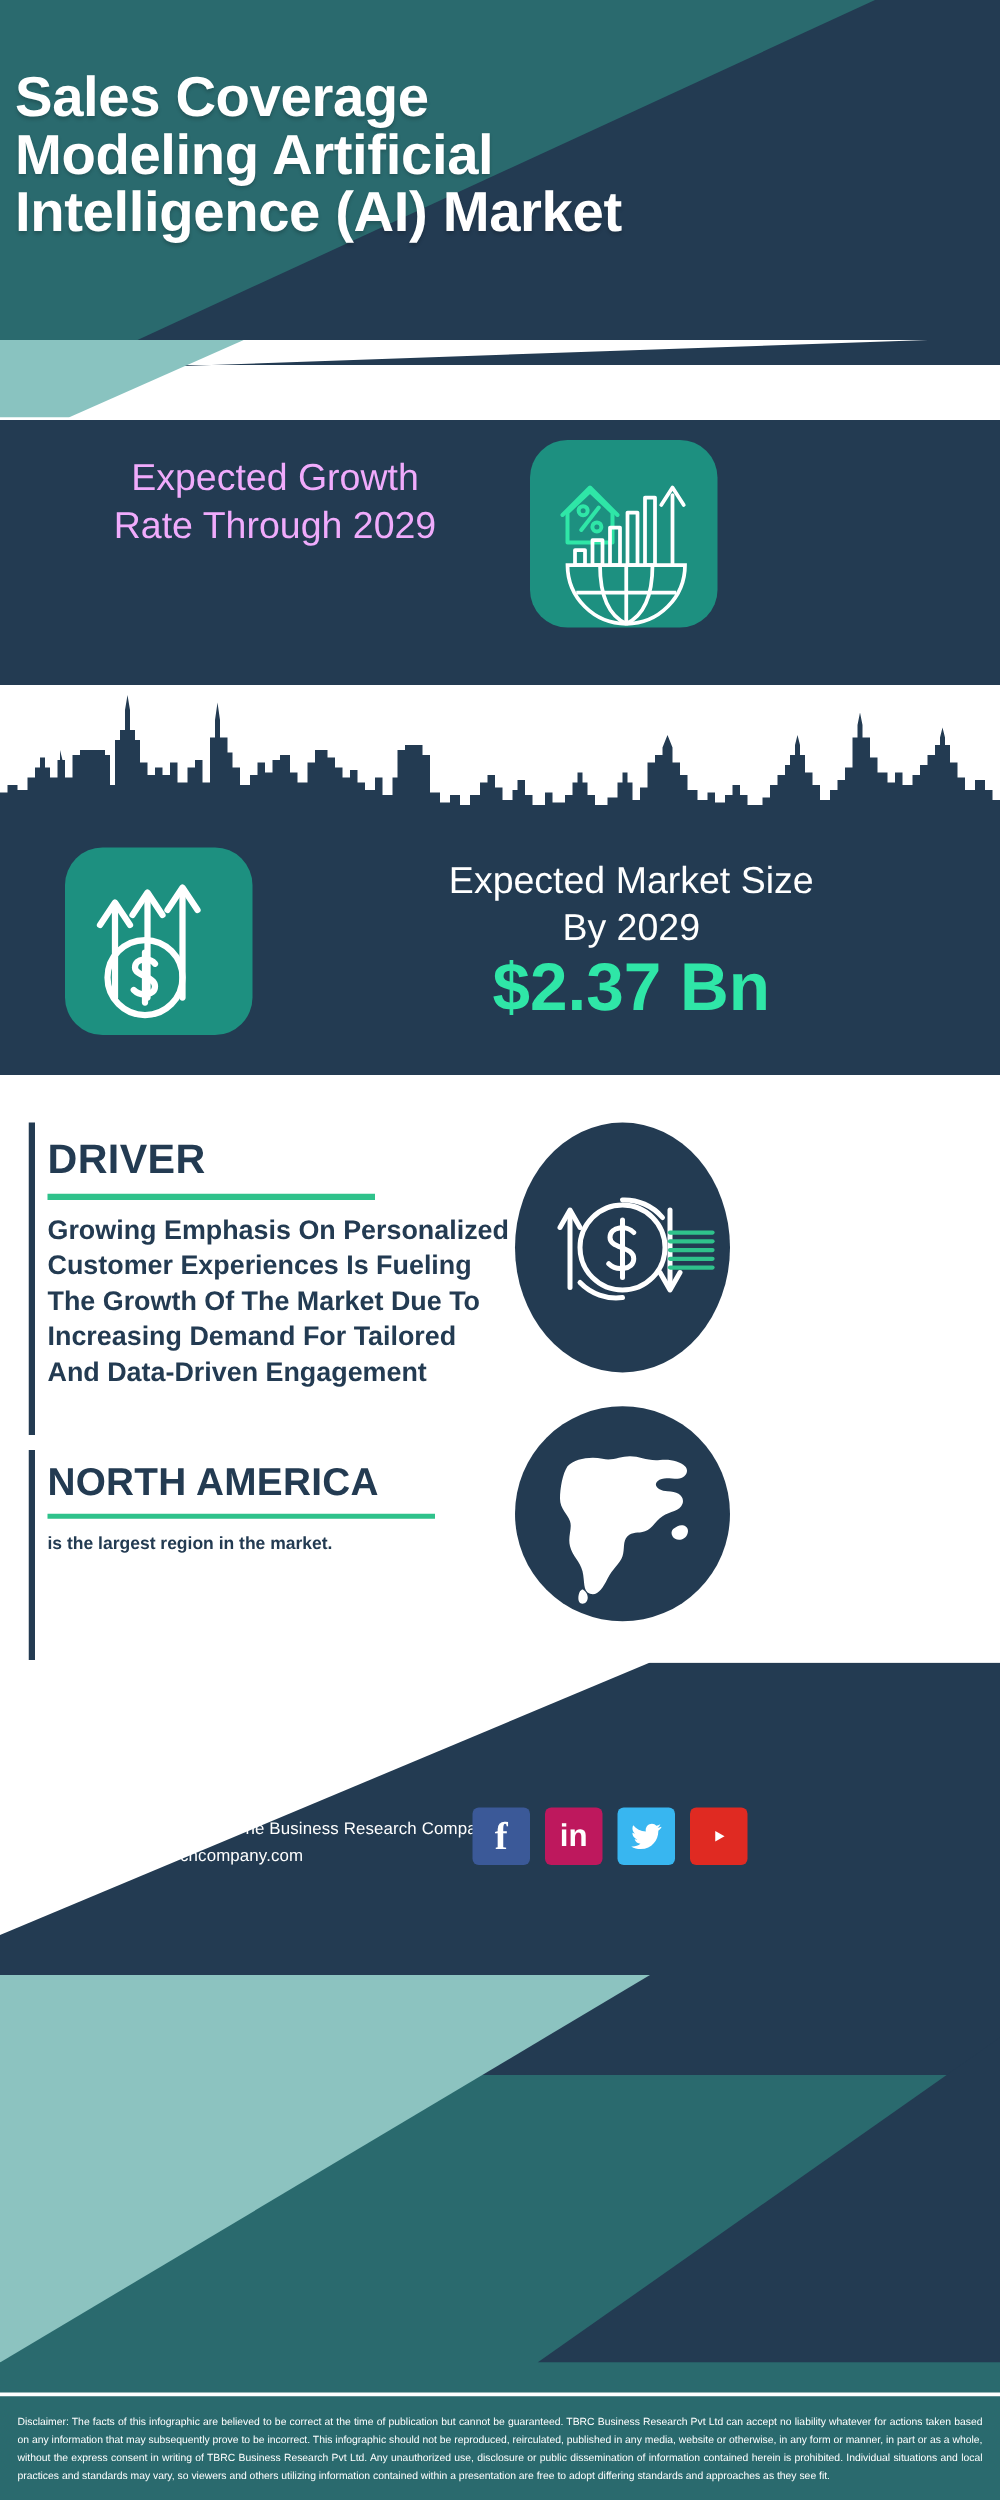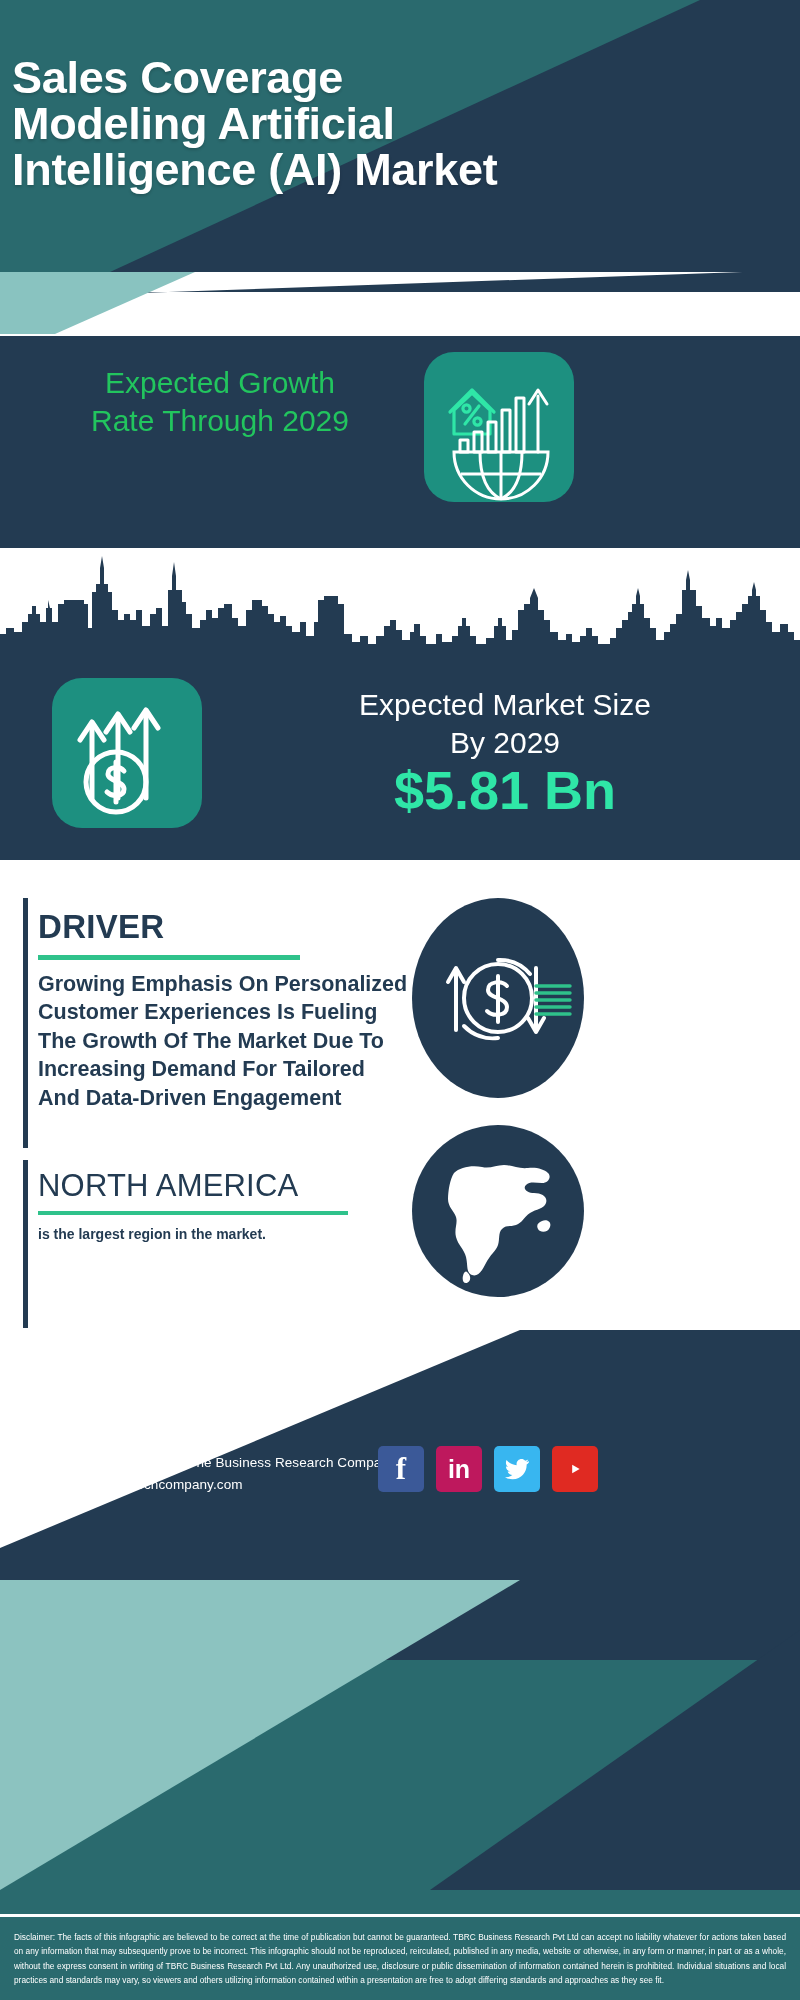--- a/index.html
+++ b/index.html
@@ -45,21 +45,21 @@
     clip-path: polygon(110px 100%, 800px 0, 800px 0, 800px 22px, 130px 22px);
   }
 
   
   #growth {
     position:absolute; left:0; top:336px; width:800px; height:212px;
     background:#233b52;
   }
   #growth .label {
     position:absolute; left:30px; top:28px; width:380px;
-    text-align:center; color:#22c55e;
+    text-align:center; color:#f0abfc;
     font-size:30px; line-height:1.25; font-weight:400;
   }
   #growth .value {
     position:absolute; left:30px; top:112px; width:380px;
     text-align:center; color:#2fe6a7;
     font-size:58px; font-weight:bold; line-height:1;
   }
 
   
   #skyband {
@@ -102,21 +102,21 @@
   #driver-rule {
     position:absolute; left:38px; top:95px; width:262px; height:5px;
     background:#2fc28b;
   }
   #driver-text {
     position:absolute; left:38px; top:110px; width:372px;
     color:#233b52; font-size:21.5px; font-weight:bold; line-height:1.32;
   }
   #region-title {
     position:absolute; left:38px; top:308px;
-    color:#233b52; font-size:31px; font-weight:400; letter-spacing:.2px;
+    color:#233b52; font-size:31px; font-weight:700; letter-spacing:.2px;
   }
   #region-rule {
     position:absolute; left:38px; top:351px; width:310px; height:4px;
     background:#2fc28b;
   }
   #region-text {
     position:absolute; left:38px; top:365px; width:330px;
     color:#233b52; font-size:14px; font-weight:bold; line-height:1.38;
   }
   .circ {
@@ -258,21 +258,21 @@
       <g fill="none" stroke="#ffffff" stroke-width="5" stroke-linecap="round">
         <path d="M72 93 C68 88 56 88 56 96 C56 103 72 103 72 111 C72 119 60 119 55 114"></path>
         <line x1="64" y1="84" x2="64" y2="124"></line>
       </g>
     </svg>
   </div>
   <div id="market-label">
     <div>Expected Market Size</div>
     <div>By 2029</div>
   </div>
-  <div id="market-value">$5.81 Bn</div>
+  <div id="market-value">$2.37 Bn</div>
 </div>
 
 <div id="content">
   <div class="bar" id="driver-bar"></div>
   <div id="driver-title">DRIVER</div>
   <div id="driver-rule"></div>
   <div id="driver-text">Growing Emphasis On Personalized Customer Experiences Is Fueling The Growth Of The Market Due To Increasing Demand For Tailored And Data-Driven Engagement</div>
 
   <div class="circ" id="driver-circle">
     <svg viewBox="0 0 172 200" width="172" height="200" aria-hidden="true">

